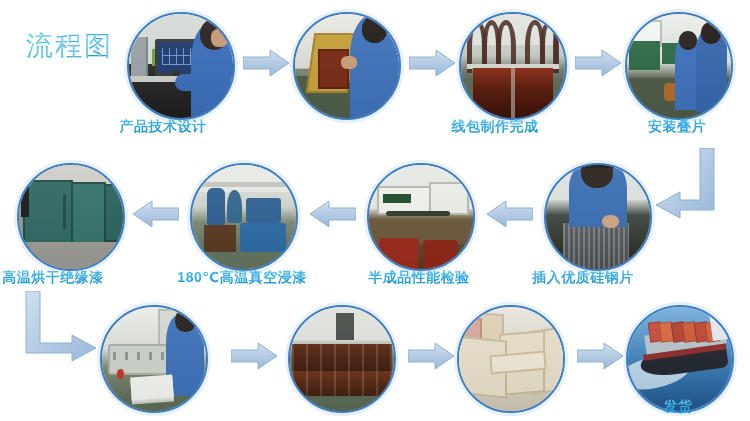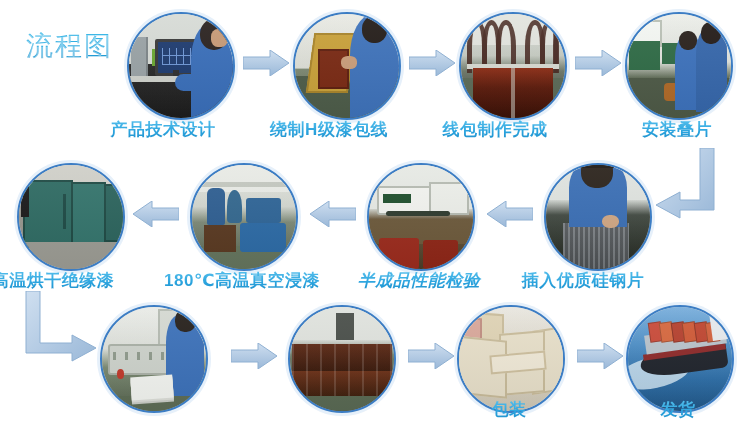--- a/index.html
+++ b/index.html
@@ -37,21 +37,21 @@
     border:2px solid #3C7DC4;
     box-shadow:0 0 0 3px #E6F0FA, 0 1px 3px rgba(0,0,0,.18);
     overflow:hidden;
     background:#cfd8de;
   }
 
   .caption{
     position:absolute;
     width:170px;
     text-align:center;
-    font-size:17px;
+    font-size:14px;
     font-weight:bold;
     color:#2FA7E0;
     background:linear-gradient(180deg,#5CC3EE 0%,#2AA3DE 60%,#1E8DC8 100%);
     -webkit-background-clip:text;
     background-clip:text;
     -webkit-text-fill-color:transparent;
     white-space:nowrap;
     letter-spacing:0.5px;
   }
 
@@ -239,21 +239,20 @@
         <div class="bench"></div>
           <div class="mach"></div>
           <div class="coil"></div>
         <div class="man"></div>
           <div class="head"></div>
           <div class="hand"></div>
           <div class="veil"></div>
       </div>
     </div>
   </div>
-  <div class="caption" style="left:244px;top:118px;">绕制H级漆包线</div>
 
   <div class="arrow" style="left:409px;top:50px;">
     <svg width="46" height="26" viewBox="0 0 46 26">
       <path d="M0 7 L27 7 L27 0 L46 13 L27 26 L27 19 L0 19 Z" fill="url(#ag1)" stroke="#8fb0d2" stroke-width="1"></path>
     </svg>
   </div>
 
   <div class="node" style="left:459px;top:12px;">
     <div class="circle">
       <div class="scene s-coilrow">
@@ -369,21 +368,21 @@
           <div class="inst"></div>
           <div class="inst2"></div>
         <div class="cable"></div>
           <div class="bench"></div>
           <div class="bin"></div>
           <div class="bin2"></div>
         <div class="veil"></div>
       </div>
     </div>
   </div>
-  <div class="caption" style="left:334px;top:269px;font-style:italic;">半成品性能检验</div>
+  <div class="caption" style="left:334px;top:269px;">半成品性能检验</div>
 
   <div class="arrow" style="left:487px;top:201px;">
     <svg width="46" height="26" viewBox="0 0 46 26">
       <path d="M46 7 L19 7 L19 0 L0 13 L19 26 L19 19 L46 19 Z" fill="url(#ag3)" stroke="#8fb0d2" stroke-width="1"></path>
     </svg>
   </div>
 
   <div class="node" style="left:544px;top:163px;">
     <div class="circle">
       <div class="scene s-steel">
@@ -457,21 +456,20 @@
         <div class="crate c4"></div>
           <div class="pink"></div>
         <div class="crate c3"></div>
           <div class="crate c2"></div>
           <div class="crate c1"></div>
         <div class="lid"></div>
           <div class="veil"></div>
       </div>
     </div>
   </div>
-  <div class="caption" style="left:424px;top:398px;">包装</div>
 
   <div class="arrow" style="left:577px;top:343px;">
     <svg width="46" height="26" viewBox="0 0 46 26">
       <path d="M0 7 L27 7 L27 0 L46 13 L27 26 L27 19 L0 19 Z" fill="url(#ag1)" stroke="#8fb0d2" stroke-width="1"></path>
     </svg>
   </div>
 
   <div class="node" style="left:626px;top:305px;">
     <div class="circle">
       <div class="scene s-ship">

